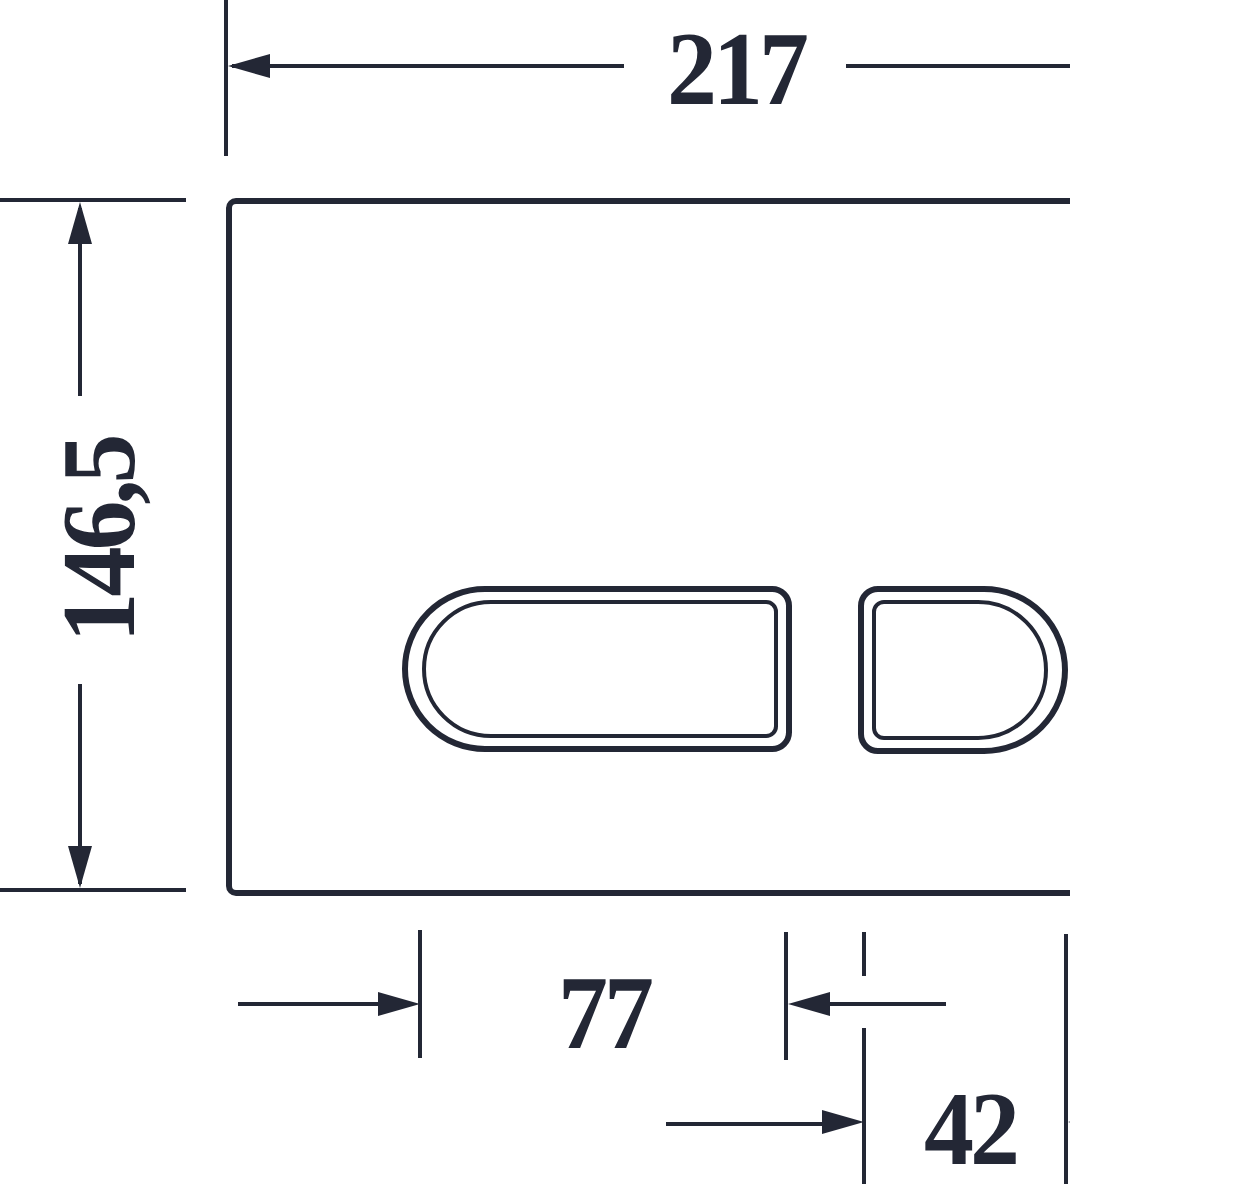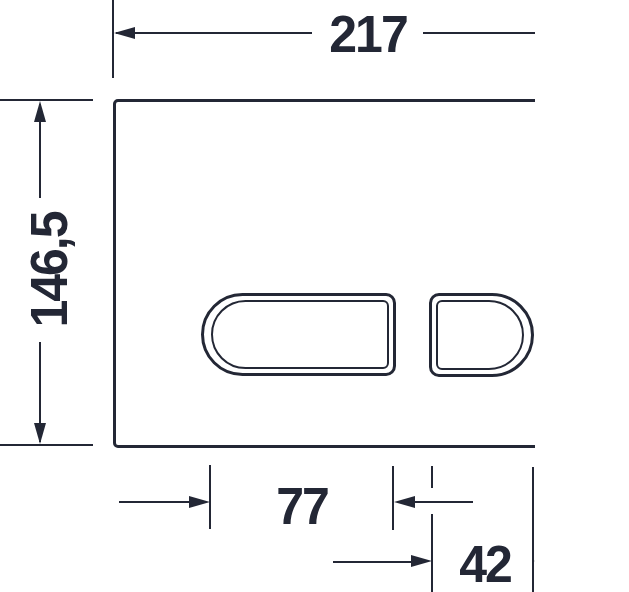--- a/index.html
+++ b/index.html
@@ -1,20 +1,20 @@
 <!DOCTYPE html>
 <html style="--line: #232735; --bg: #ffffff;"><head>
 <meta charset="utf-8">
 <style>
   :root { --line:#232735; --bg:#ffffff; }
   html,body { margin:0; padding:0; background:var(--bg); }
   #canvas {
     position:relative; width:535px; height:592px;
     background:var(--bg); overflow:hidden;
-    font-family:Liberation Sans, sans-serif;
+    font-family:Liberation Serif, serif;
   }
   
   .h { position:absolute; height:2px; background:var(--line); }
   .v { position:absolute; width:2px;  background:var(--line); }
   
   .ah { position:absolute; width:0; height:0; border-style:solid; border-color:transparent; }
   .ah.point-left  { border-width:6px 21px 6px 0;  border-right-color:var(--line); }
   .ah.point-right { border-width:6px 0 6px 21px;  border-left-color:var(--line); }
   .ah.point-up    { border-width:0 6px 21px 6px;  border-bottom-color:var(--line); }
   .ah.point-down  { border-width:21px 6px 0 6px;  border-top-color:var(--line); }

